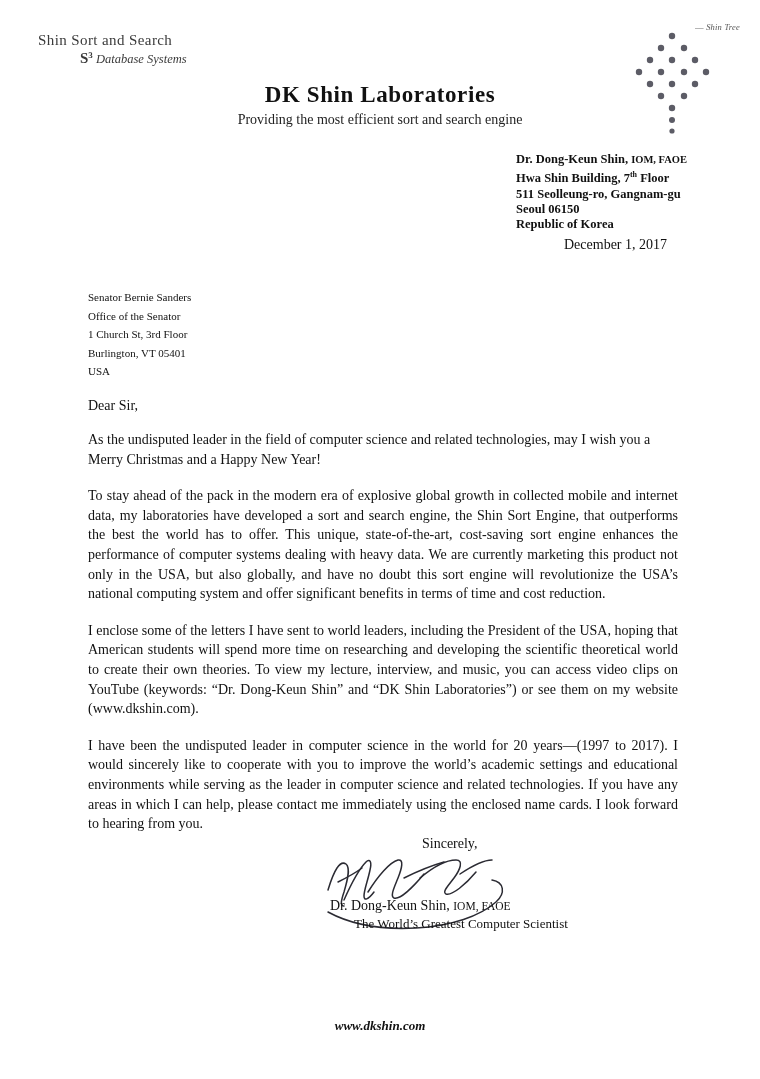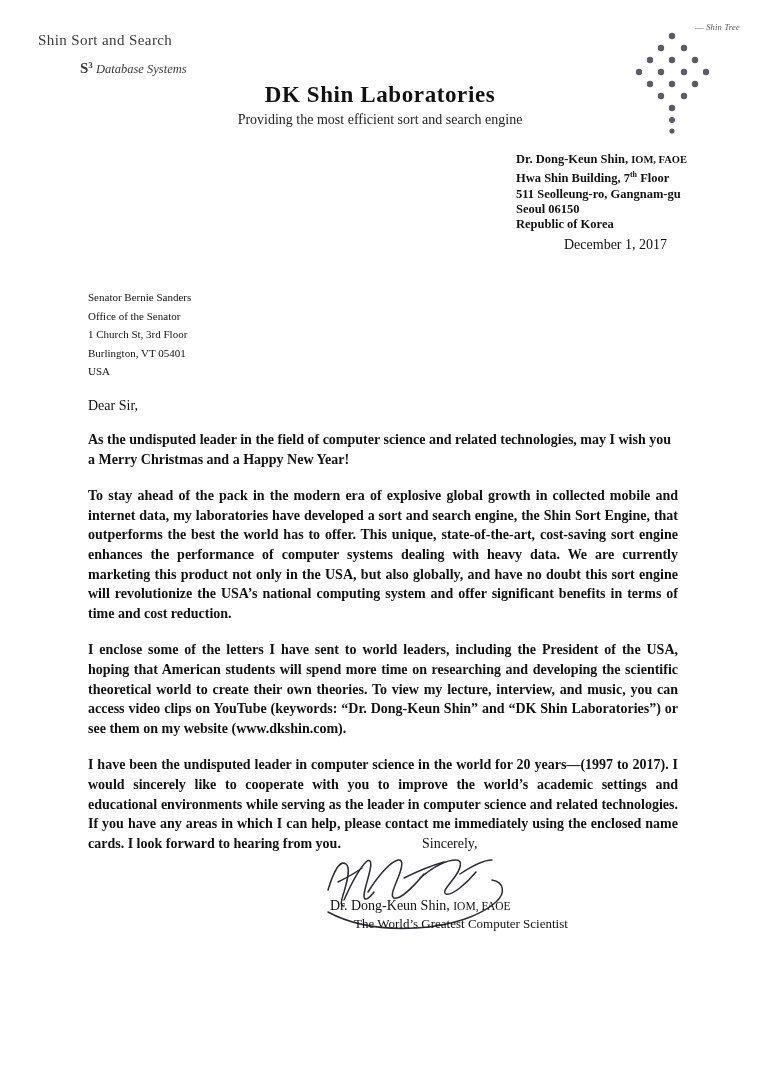--- a/index.html
+++ b/index.html
@@ -36,21 +36,21 @@
     font-size: 15px;
     letter-spacing: 0.4px;
     color: #3a3a3a;
     white-space: nowrap;
   }
   .brand-line2 {
     font-family: "Liberation Serif", serif;
     font-style: italic;
     font-size: 12.5px;
     color: #3a3a3a;
-    margin-top: 11px;
+    margin-top: 1px;
     margin-left: 42px;
     white-space: nowrap;
   }
   .brand-line2 .sup {
     font-size: 9px;
     vertical-align: super;
     font-style: normal;
     font-weight: bold;
   }
   .brand-s {
@@ -158,21 +158,20 @@
     top: 430px;
     width: 590px;
     font-family: "Liberation Serif", serif;
     font-size: 14px;
     line-height: 19.6px;
     color: #111;
     text-align: justify;
   }
   .body-block p {
     margin: 0 0 17px 0;
-    font-weight: bold;
   }
   .body-block p.first {
     text-align: left;
   }
 
   
   .sig-block {
     position: absolute;
     left: 330px;
     top: 836px;
@@ -309,14 +308,15 @@
           <path d="M100 30 C112 20, 126 12, 136 12 C144 12, 140 22, 134 30 C128 38, 122 44, 126 46 C132 48, 146 36, 156 24"></path>
           <path d="M140 26 C152 18, 164 12, 172 12"></path>
           <path d="M8 64 C30 76, 60 82, 96 80 C132 78, 160 68, 176 54 C186 45, 184 34, 172 32"></path>
         </g>
       </svg>
     </div>
     <div class="sig-name"><span>Dr. Dong-Keun Shin,</span> <span class="small-caps">IOM, FAOE</span></div>
     <div class="sig-sub">The World’s Greatest Computer Scientist</div>
   </div>
 
+  <div class="footer">www.dkshin.com</div>
 
 </div>
 
 </body></html>

